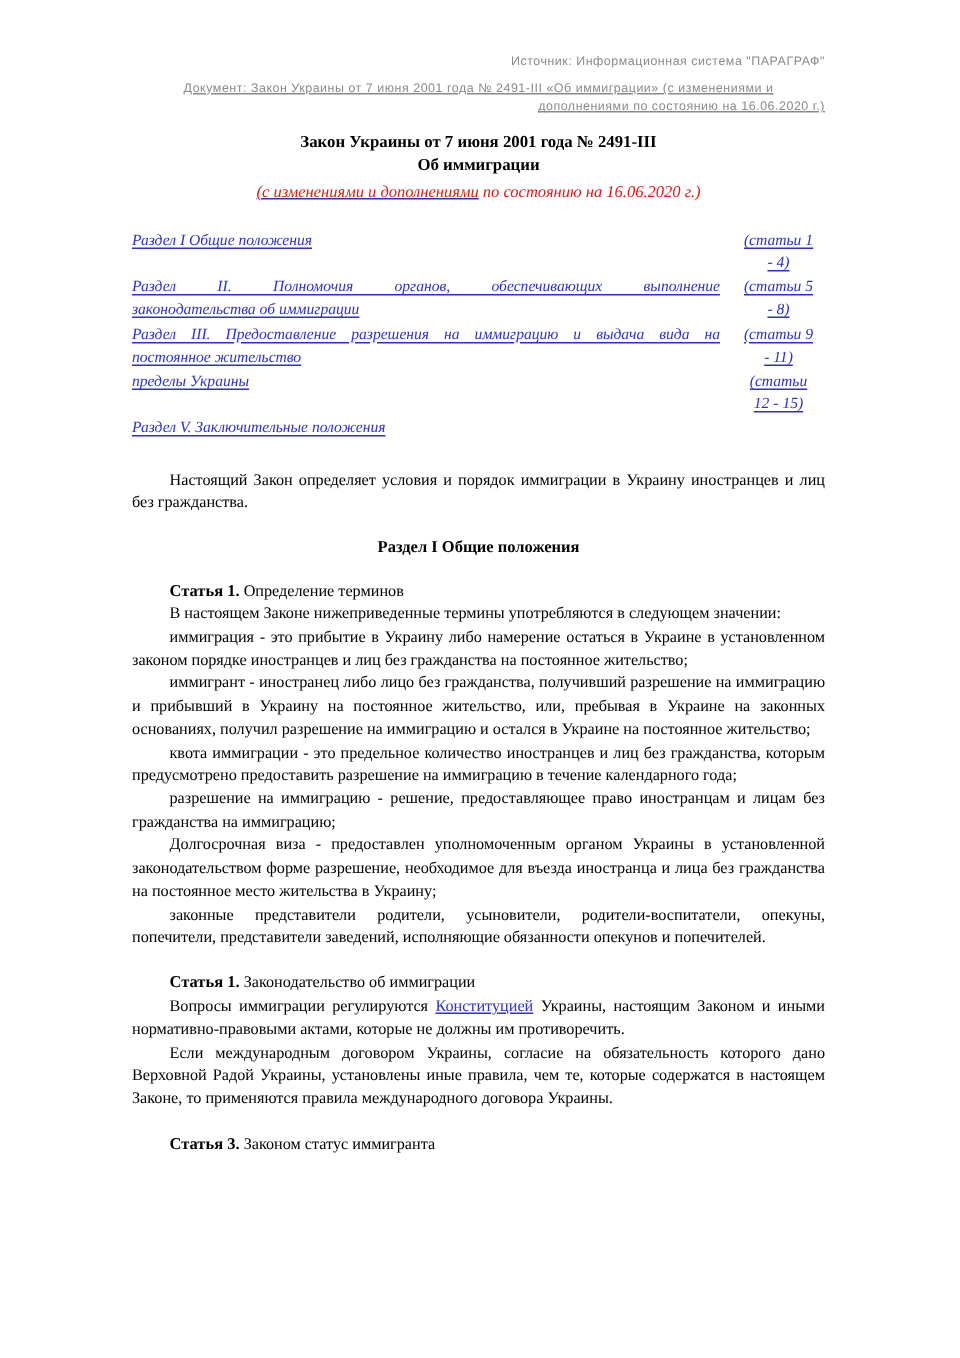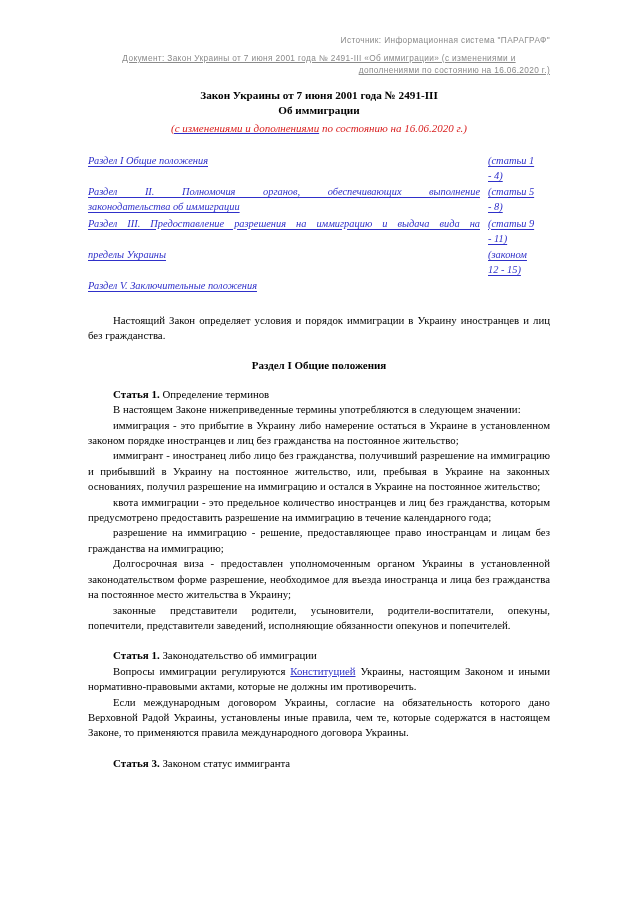--- a/index.html
+++ b/index.html
@@ -100,21 +100,21 @@
     text-decoration: underline;
     text-underline-offset: 1.5px;
     line-height: 15.2px;
     display: block;
   }
   .toc-left .toc-link.justified {
     text-align: justify;
     text-align-last: justify;
   }
   .toc-right .toc-link {
-    text-align: left;
+    text-align: center;
   }
 
   
   .body-text {
     margin-top: 19px;
     font-size: 10.8px;
     line-height: 15.4px;
   }
   .para {
     text-align: justify;
@@ -179,33 +179,34 @@
         </div>
         <div class="toc-right">
           <a class="toc-link" href="#">(статьи 5</a>
           <a class="toc-link" href="#">- 8)</a>
         </div>
       </div>
 
       <div class="toc-row">
         <div class="toc-left">
           <a class="toc-link justified" href="#">Раздел III. Предоставление разрешения на иммиграцию и выдача вида на</a>
+          <a class="toc-link" href="#">постоянное жительство</a>
         </div>
         <div class="toc-right">
           <a class="toc-link" href="#">(статьи 9</a>
           <a class="toc-link" href="#">- 11)</a>
         </div>
       </div>
 
       <div class="toc-row">
         <div class="toc-left">
           <a class="toc-link" href="#">пределы Украины</a>
         </div>
         <div class="toc-right">
-          <a class="toc-link" href="#">(законом</a>
+          <a class="toc-link" href="#">(статьи</a>
           <a class="toc-link" href="#">12 - 15)</a>
         </div>
       </div>
 
       <div class="toc-row">
         <div class="toc-left">
           <a class="toc-link" href="#">Раздел V. Заключительные положения</a>
         </div>
         <div class="toc-right"></div>
       </div>

